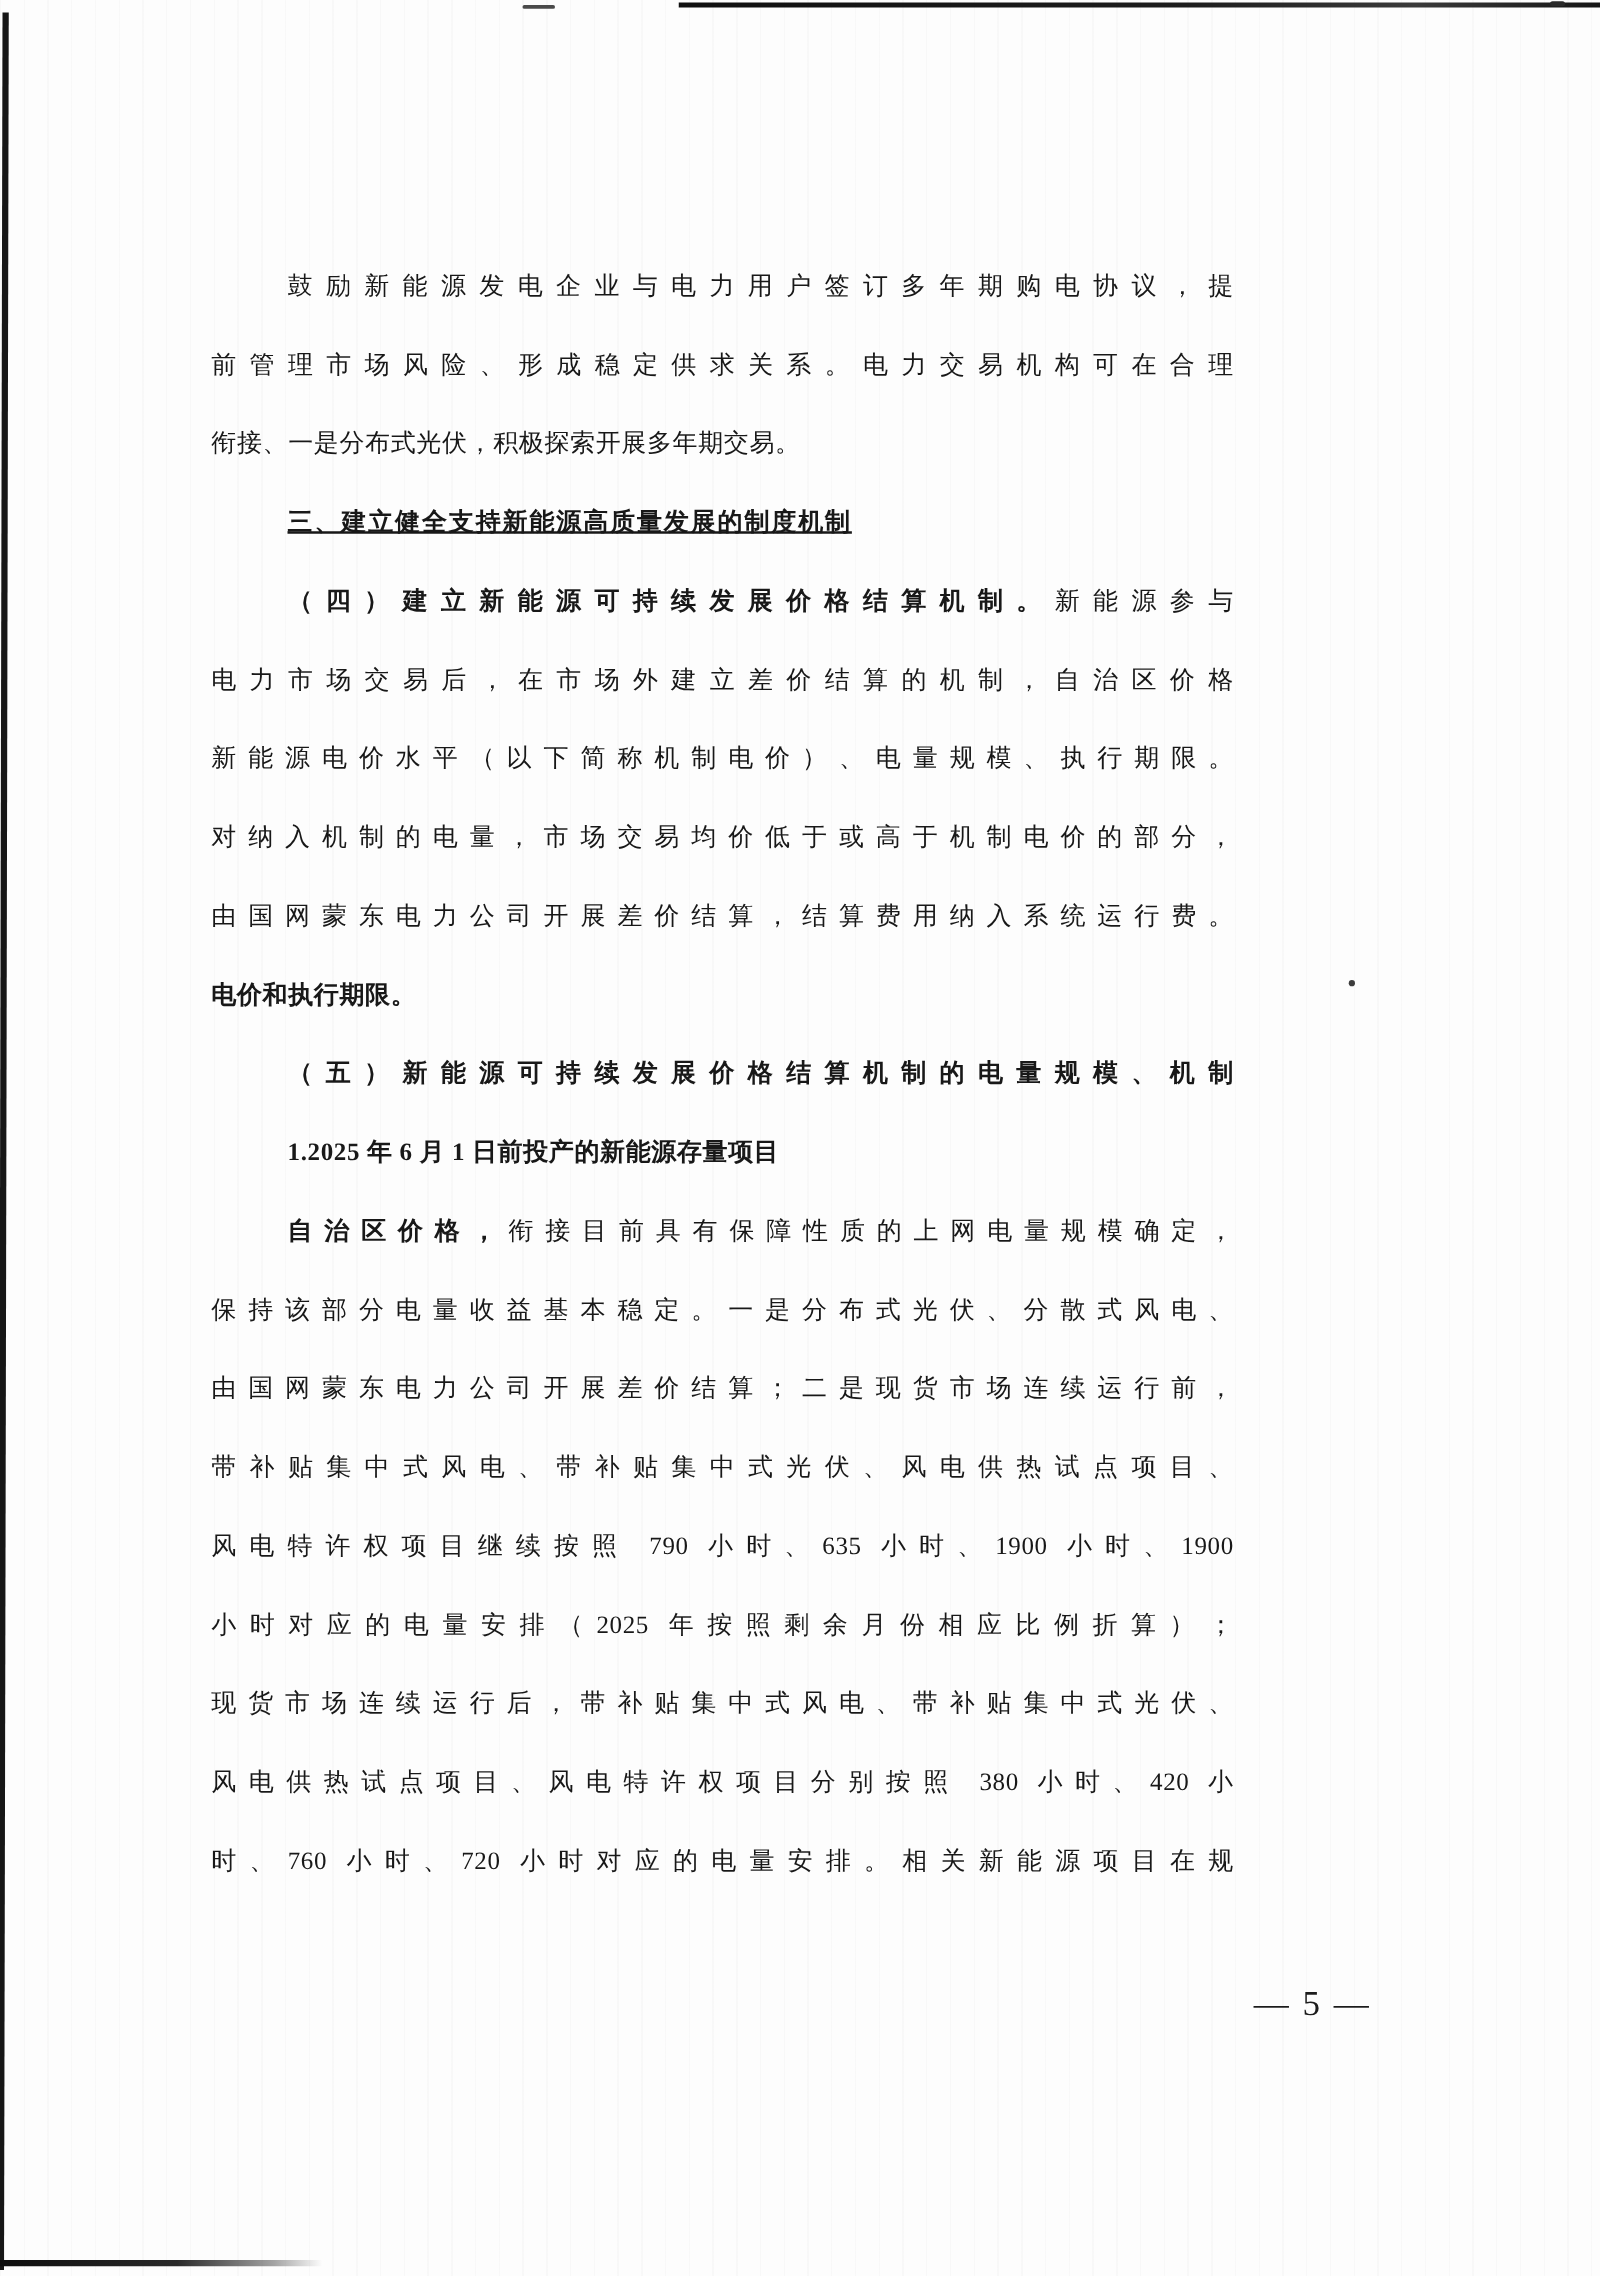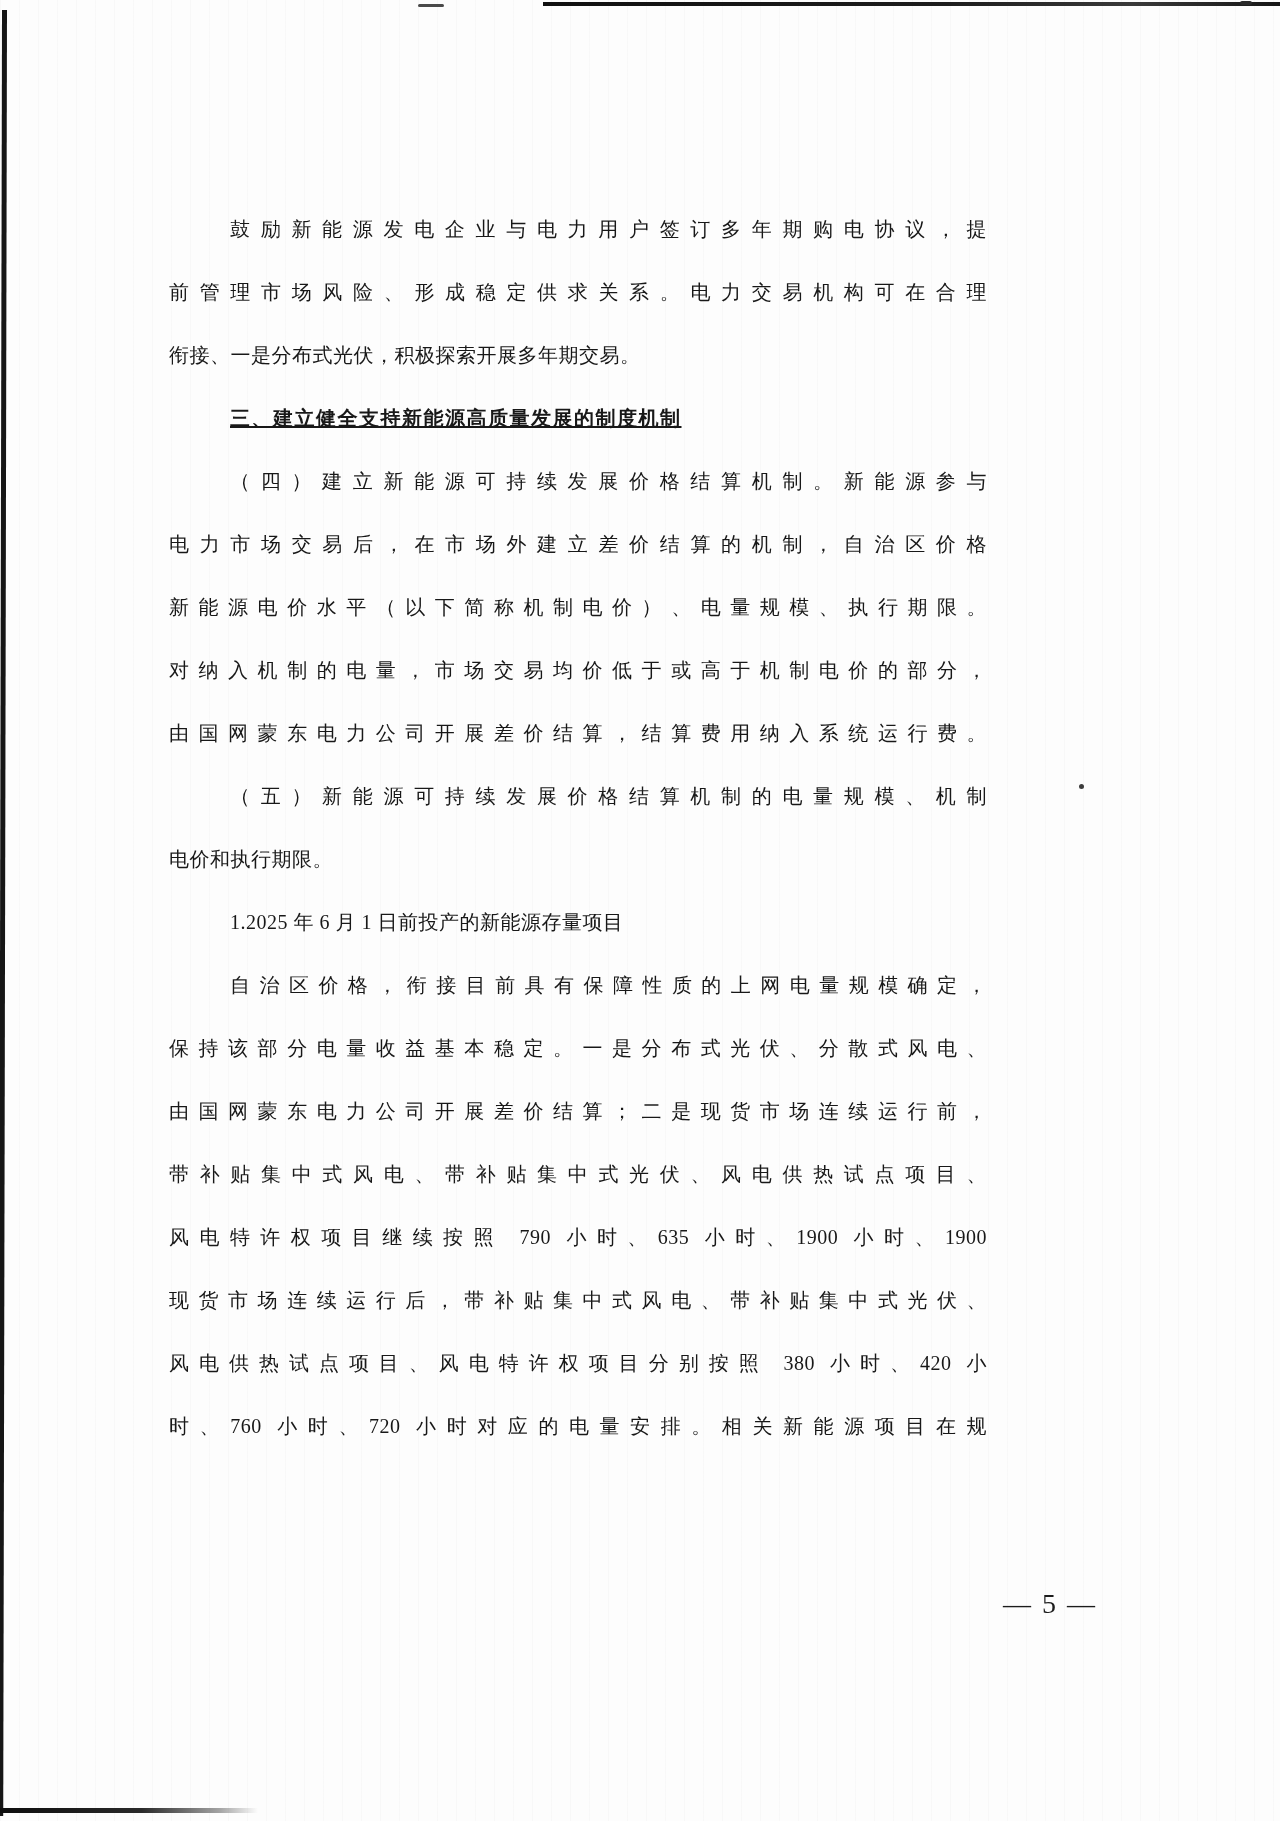--- a/index.html
+++ b/index.html
@@ -46,21 +46,21 @@
     height: 63px;
     line-height: 63px;
     font-size: 20px;
     white-space: nowrap;
     text-align: justify;
     text-justify: inter-character;
     letter-spacing: 0.5px;
   }
   .line.fill { text-align-last: justify; white-space: normal; }
   .line.indent { padding-left: 61px; }
-  .b { font-weight: 400; }
+  .b { font-weight: 700; }
   .hei { font-family: "Liberation Sans", "DejaVu Sans", sans-serif; font-weight: 700; letter-spacing: 1.5px; text-decoration: underline; }
 
   .footer {
     position: absolute;
     top: 1588px;
     right: 183px;
     font-size: 28px;
     letter-spacing: 2px;
     color: #1c1c1c;
   }
@@ -79,27 +79,28 @@
   <div class="doc-body" id="doc-body">
       <div class="line fill indent"><span class="">鼓励新能源发电企业与电力用户签订多年期购电协议，提</span></div>
       <div class="line fill"><span class="">前管理市场风险、形成稳定供求关系。电力交易机构可在合理</span></div>
       <div class="line"><span class="">衔接、一是分布式光伏，积极探索开展多年期交易。</span></div>
       <div class="line indent"><span class="b hei">三、建立健全支持新能源高质量发展的制度机制</span></div>
       <div class="line fill indent"><span class="b">（四）建立新能源可持续发展价格结算机制。</span><span class="">新能源参与</span></div>
       <div class="line fill"><span class="">电力市场交易后，在市场外建立差价结算的机制，自治区价格</span></div>
       <div class="line fill"><span class="">新能源电价水平（以下简称机制电价）、电量规模、执行期限。</span></div>
       <div class="line fill"><span class="">对纳入机制的电量，市场交易均价低于或高于机制电价的部分，</span></div>
       <div class="line fill"><span class="">由国网蒙东电力公司开展差价结算，结算费用纳入系统运行费。</span></div>
+      <div class="line"><span class="b">电价和执行期限。</span></div>
       <div class="line fill indent"><span class="b">（五）新能源可持续发展价格结算机制的电量规模、机制</span></div>
-      <div class="line"><span class="b">电价和执行期限。</span></div>
       <div class="line indent"><span class="b">1.2025 年 6 月 1 日前投产的新能源存量项目</span></div>
       <div class="line fill indent"><span class="b">自治区价格，</span><span class="">衔接目前具有保障性质的上网电量规模确定，</span></div>
       <div class="line fill"><span class="">保持该部分电量收益基本稳定。一是分布式光伏、分散式风电、</span></div>
       <div class="line fill"><span class="">由国网蒙东电力公司开展差价结算；二是现货市场连续运行前，</span></div>
       <div class="line fill"><span class="">带补贴集中式风电、带补贴集中式光伏、风电供热试点项目、</span></div>
       <div class="line fill"><span class="">风电特许权项目继续按照 790 小时、635 小时、1900 小时、1900</span></div>
+      <div class="line fill"><span class="">小时对应的电量安排（2025 年按照剩余月份相应比例折算）；</span></div>
       <div class="line fill"><span class="">现货市场连续运行后，带补贴集中式风电、带补贴集中式光伏、</span></div>
       <div class="line fill"><span class="">风电供热试点项目、风电特许权项目分别按照 380 小时、420 小</span></div>
       <div class="line fill"><span class="">时、760 小时、720 小时对应的电量安排。相关新能源项目在规</span></div>
     </div>
 
   <div class="footer">— 5 —</div>
 </div>
 
 </body></html>

